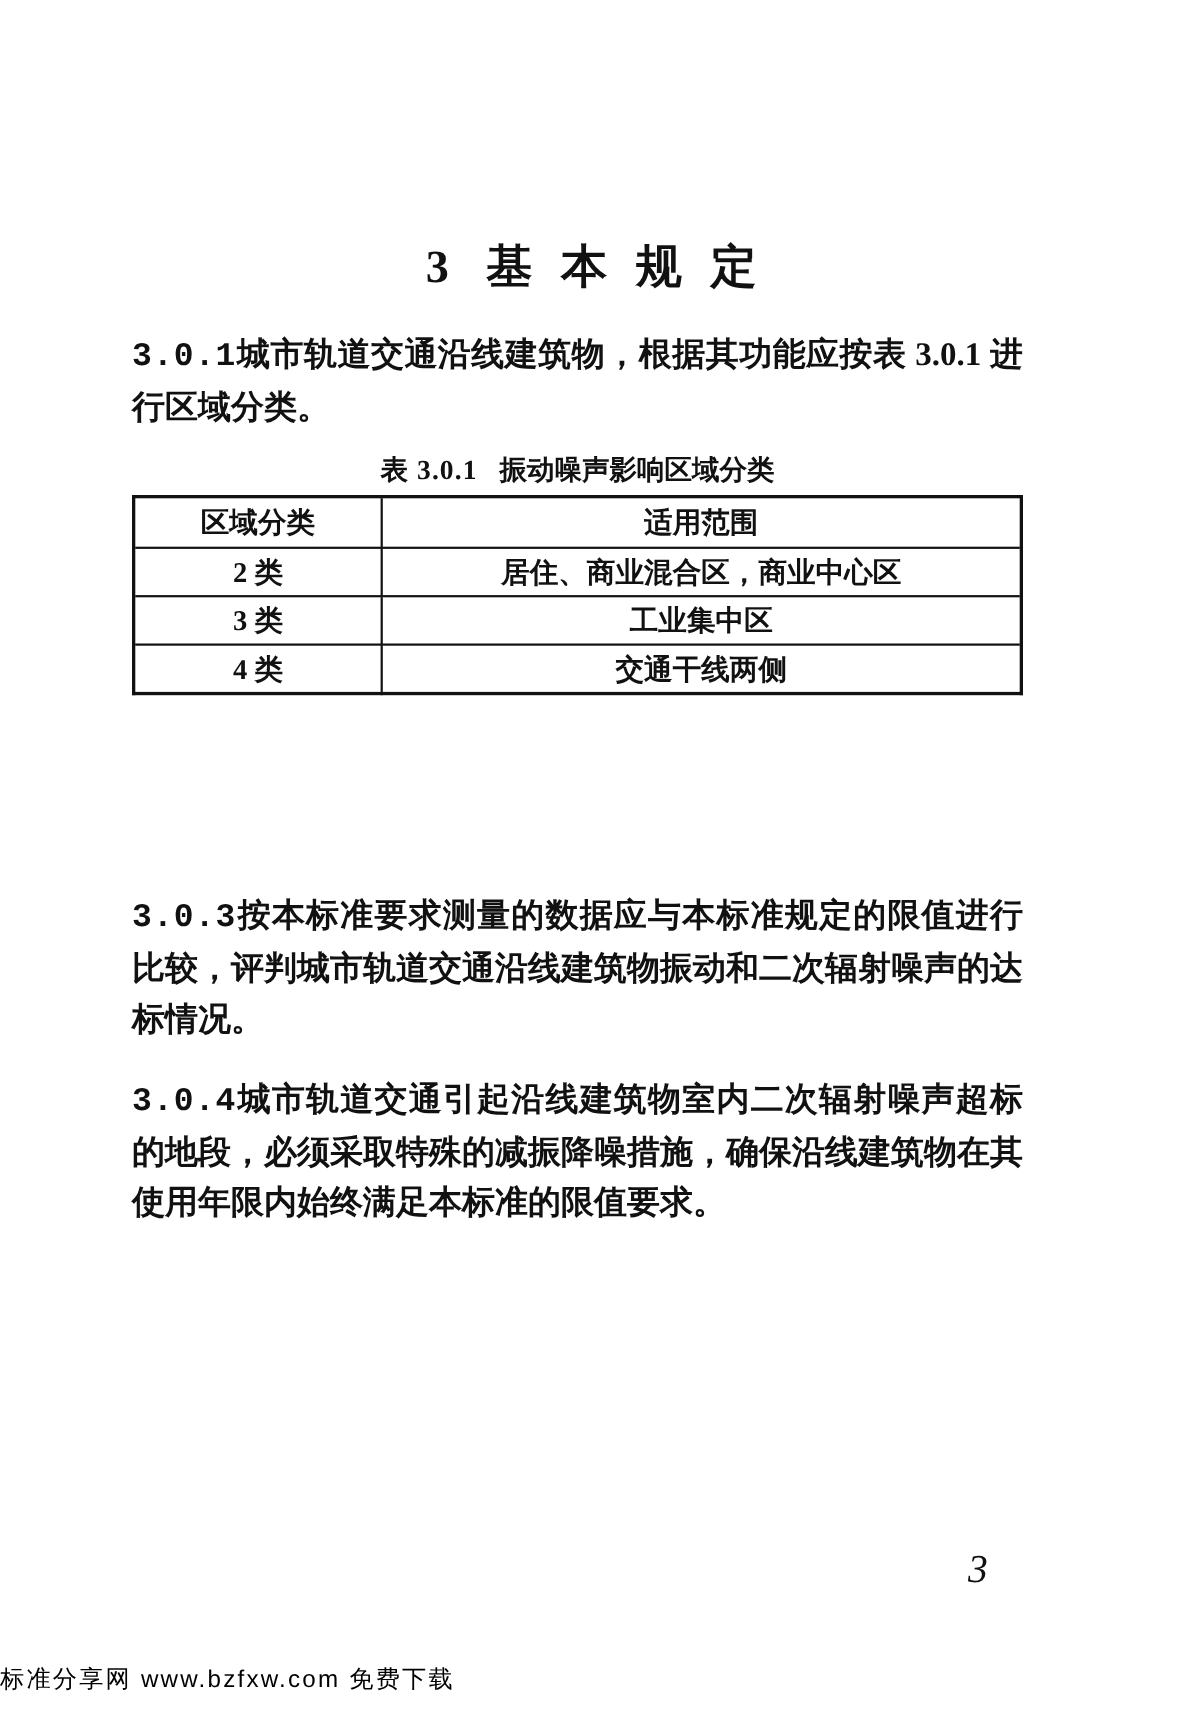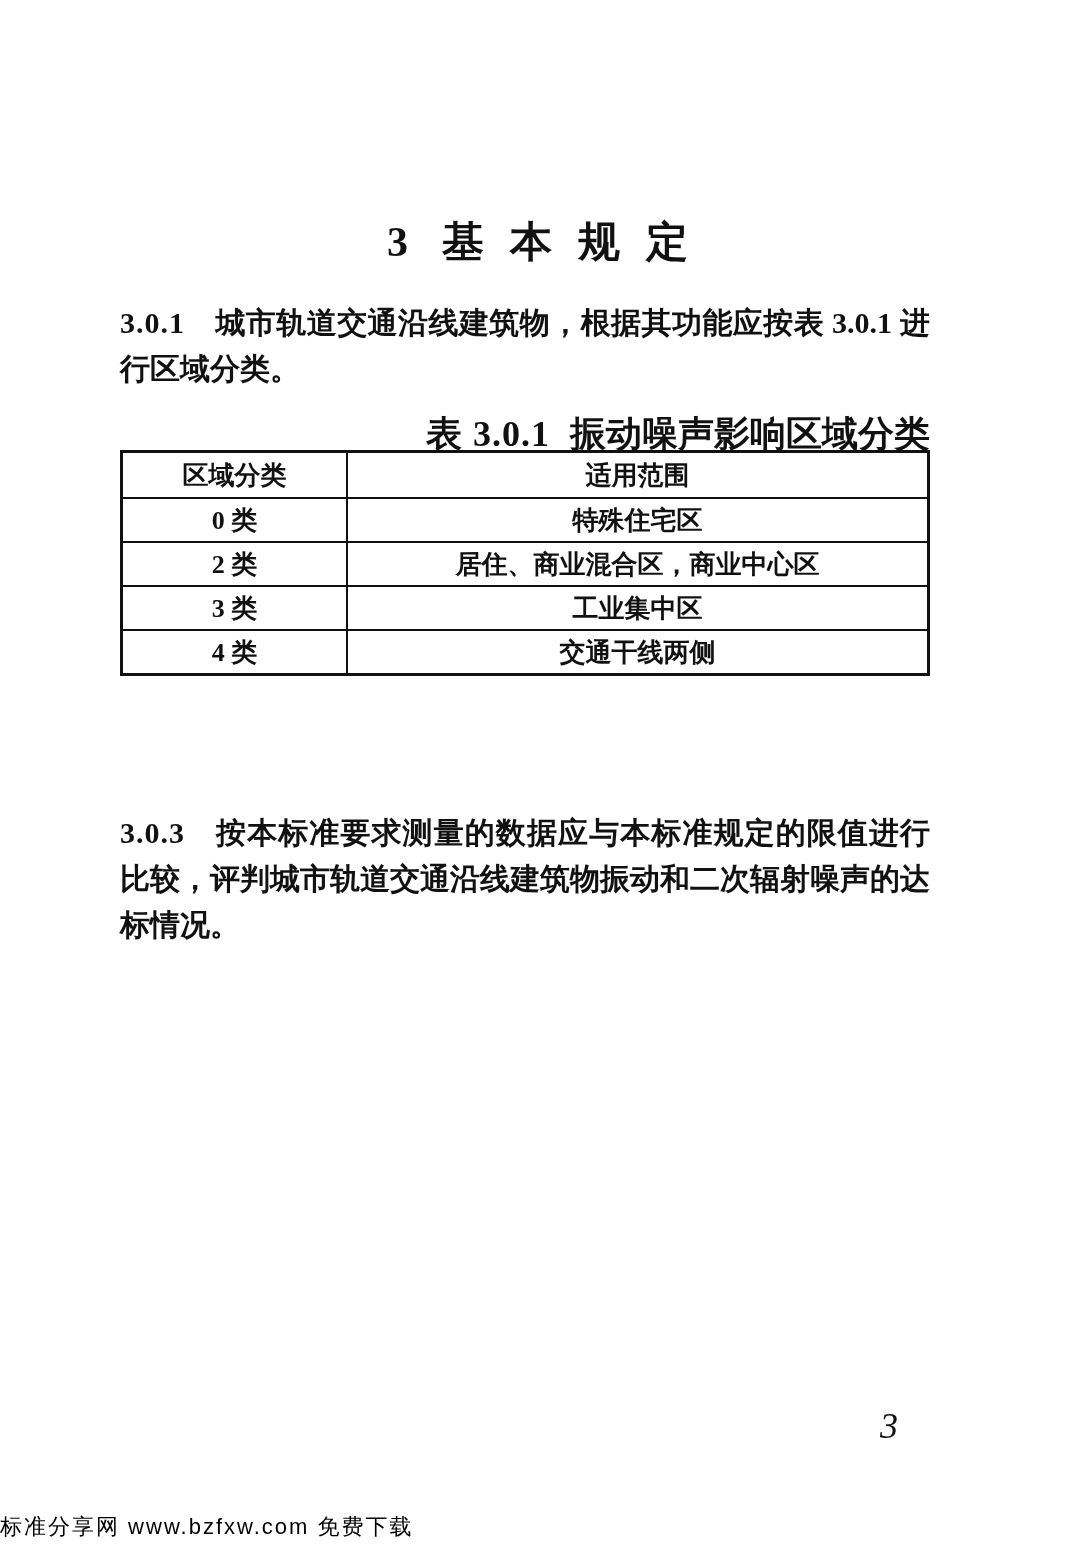--- a/index.html
+++ b/index.html
@@ -38,34 +38,34 @@
     position: absolute;
     left: 120px;
     width: 810px;
     font-size: 30px;
     font-weight: bold;
     line-height: 46px;
     text-align: justify;
     margin: 0;
   }
   .clause .clause-num {
-    margin-right: 30px;
     letter-spacing: 1px;
+    font-family: Liberation Mono, monospace;
   }
   #clause-301 { top: 300px; }
   #clause-302 { top: 747px; }
   #clause-303 { top: 810px; }
   #clause-304 { top: 977px; }
   .table-caption {
     position: absolute;
     top: 410px;
     left: 120px;
     width: 810px;
-    text-align: right;
-    font-size: 36px;
+    text-align: center;
+    font-size: 25px;
     font-weight: bold;
   }
   .table-caption .cap-label {
     margin-right: 20px;
     letter-spacing: 1px;
   }
   .class-table {
     position: absolute;
     top: 450px;
     left: 120px;
@@ -125,41 +125,40 @@
 
   <table class="class-table">
     <thead>
       <tr>
         <th class="col-class">区域分类</th>
         <th>适用范围</th>
       </tr>
     </thead>
     <tbody>
       <tr>
-        <td>0 类</td>
-        <td>特殊住宅区</td>
-      </tr>
-      <tr>
         <td>2 类</td>
         <td>居住、商业混合区，商业中心区</td>
       </tr>
       <tr>
         <td>3 类</td>
         <td>工业集中区</td>
       </tr>
       <tr>
         <td>4 类</td>
         <td>交通干线两侧</td>
       </tr>
     </tbody>
   </table>
 
 
   <p class="clause" id="clause-303">
     <span class="clause-num">3.0.3</span><span>按本标准要求测量的数据应与本标准规定的限值进行比较，评判城市轨道交通沿线建筑物振动和二次辐射噪声的达标情况。</span>
   </p>
 
+  <p class="clause" id="clause-304">
+    <span class="clause-num">3.0.4</span><span>城市轨道交通引起沿线建筑物室内二次辐射噪声超标的地段，必须采取特殊的减振降噪措施，确保沿线建筑物在其使用年限内始终满足本标准的限值要求。</span>
+  </p>
 
   <div class="page-number">3</div>
 
   <div class="footer-watermark">标准分享网 www.bzfxw.com 免费下载</div>
 
 </div>
 
 </body></html>

